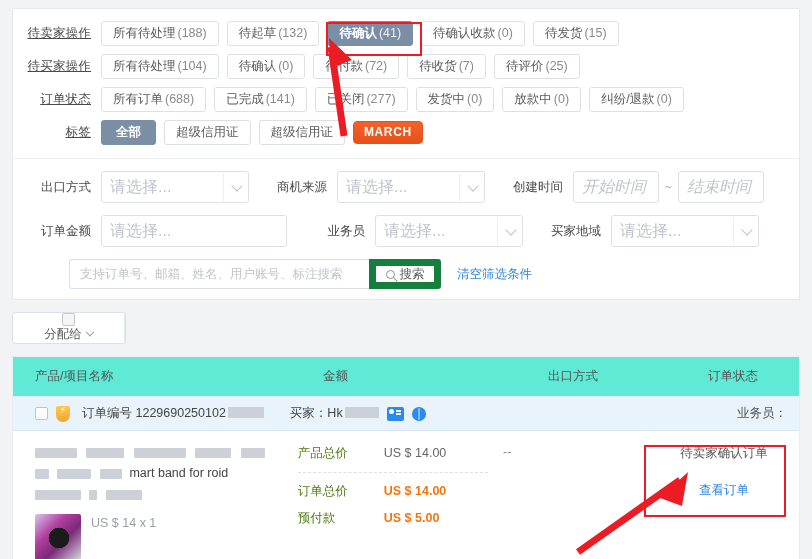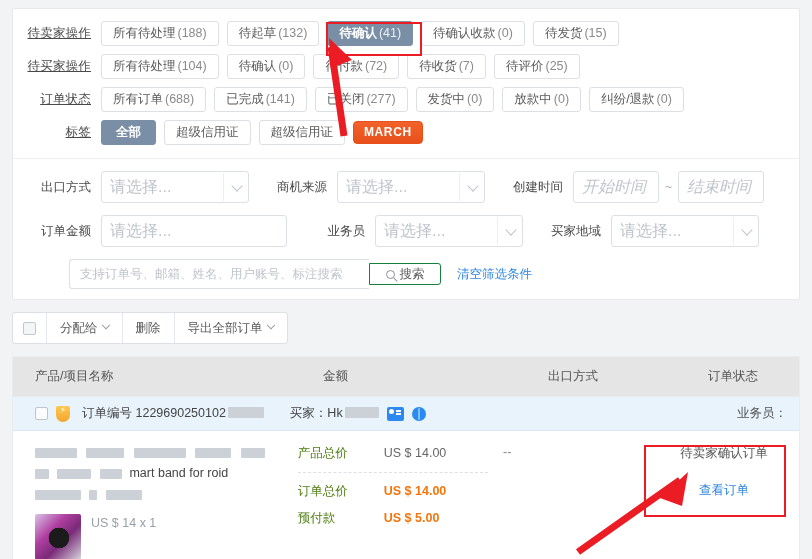--- a/index.html
+++ b/index.html
@@ -116,22 +116,22 @@
 
   .search-row { display: flex; align-items: center; padding-left: 56px; }
   .search-box {
     width: 300px; height: 30px;
     border: 1px solid #dcdfe6; border-radius: 3px 0 0 3px;
     border-right: none;
     display: flex; align-items: center; padding: 0 10px;
     color: #c0c4cc; font-size: 12.5px; background:#fff;
   }
   .search-btn {
-    height: 22px; min-width: 72px;
-    border: 1px solid #15803d; border-radius: 0 3px 3px 0;
+    height: 30px; min-width: 72px;
+    border: 7px solid #15803d; border-radius: 0 3px 3px 0;
     background: #fff;
     display: flex; align-items: center; justify-content: center;
     gap: 5px; color: #5a5a5a; font-size: 12.5px; cursor: pointer;
   }
   .mag {
     width: 9px; height: 9px; border: 1.3px solid #8a8f96; border-radius: 50%;
     position: relative; display:inline-block;
   }
   .mag:after {
     content:''; position:absolute; right:-3.5px; bottom:-2.5px;
@@ -139,21 +139,21 @@
   }
   .clear-link { color: #2f86e0; font-size: 12.5px; margin-left: 16px; cursor: pointer; }
 
   
   .toolbar {
     margin: 12px 12px 0 12px;
     display: flex;
     align-items: center;
     height: 32px;
   }
-  .tb-group { display: flex; height: 32px; border: 1px solid #dcdfe6; border-radius: 3px; background: #fff; overflow: hidden;}
+  .tb-group { display: flex; height: 32px; border: 1px solid #dcdfe6; border-radius: 3px; background: #fff; overflow: hidden; flex-direction: column;}
   .tb-cell {
     display: flex; align-items: center; justify-content: center;
     padding: 0 13px; height: 30px; font-size: 12.5px; color: #5a5a5a;
     border-right: 1px solid #e4e7ed; cursor: pointer; gap: 5px;
     white-space: nowrap;
   }
   .tb-cell:last-child { border-right: none; }
   .tb-check { padding: 0 10px; }
   .cbox {
     width: 13px; height: 13px; border: 1px solid #c3c6cc; border-radius: 2px;
@@ -164,21 +164,21 @@
     border-right: 1px solid #9aa0a8; border-bottom: 1px solid #9aa0a8;
     transform: rotate(45deg) translate(-2px,-2px);
     display: inline-block;
   }
 
   
   .table { margin: 12px 12px 0 12px; background: #fff; border: 1px solid #e8ebef; border-bottom: none; }
   .thead {
     display: flex; align-items: center;
     height: 40px;
-    background: #e5e5e5;
+    background: #5eead4;
     border-bottom: 1px solid #e8ebef;
     color: #555; font-size: 12.5px;
   }
   .th-name { width: 310px; padding-left: 22px; }
   .th-amt { width: 225px; }
   .th-exp { width: 160px; }
   .th-status { flex: 1; }
 
   .order-head {
     display: flex; align-items: center;

